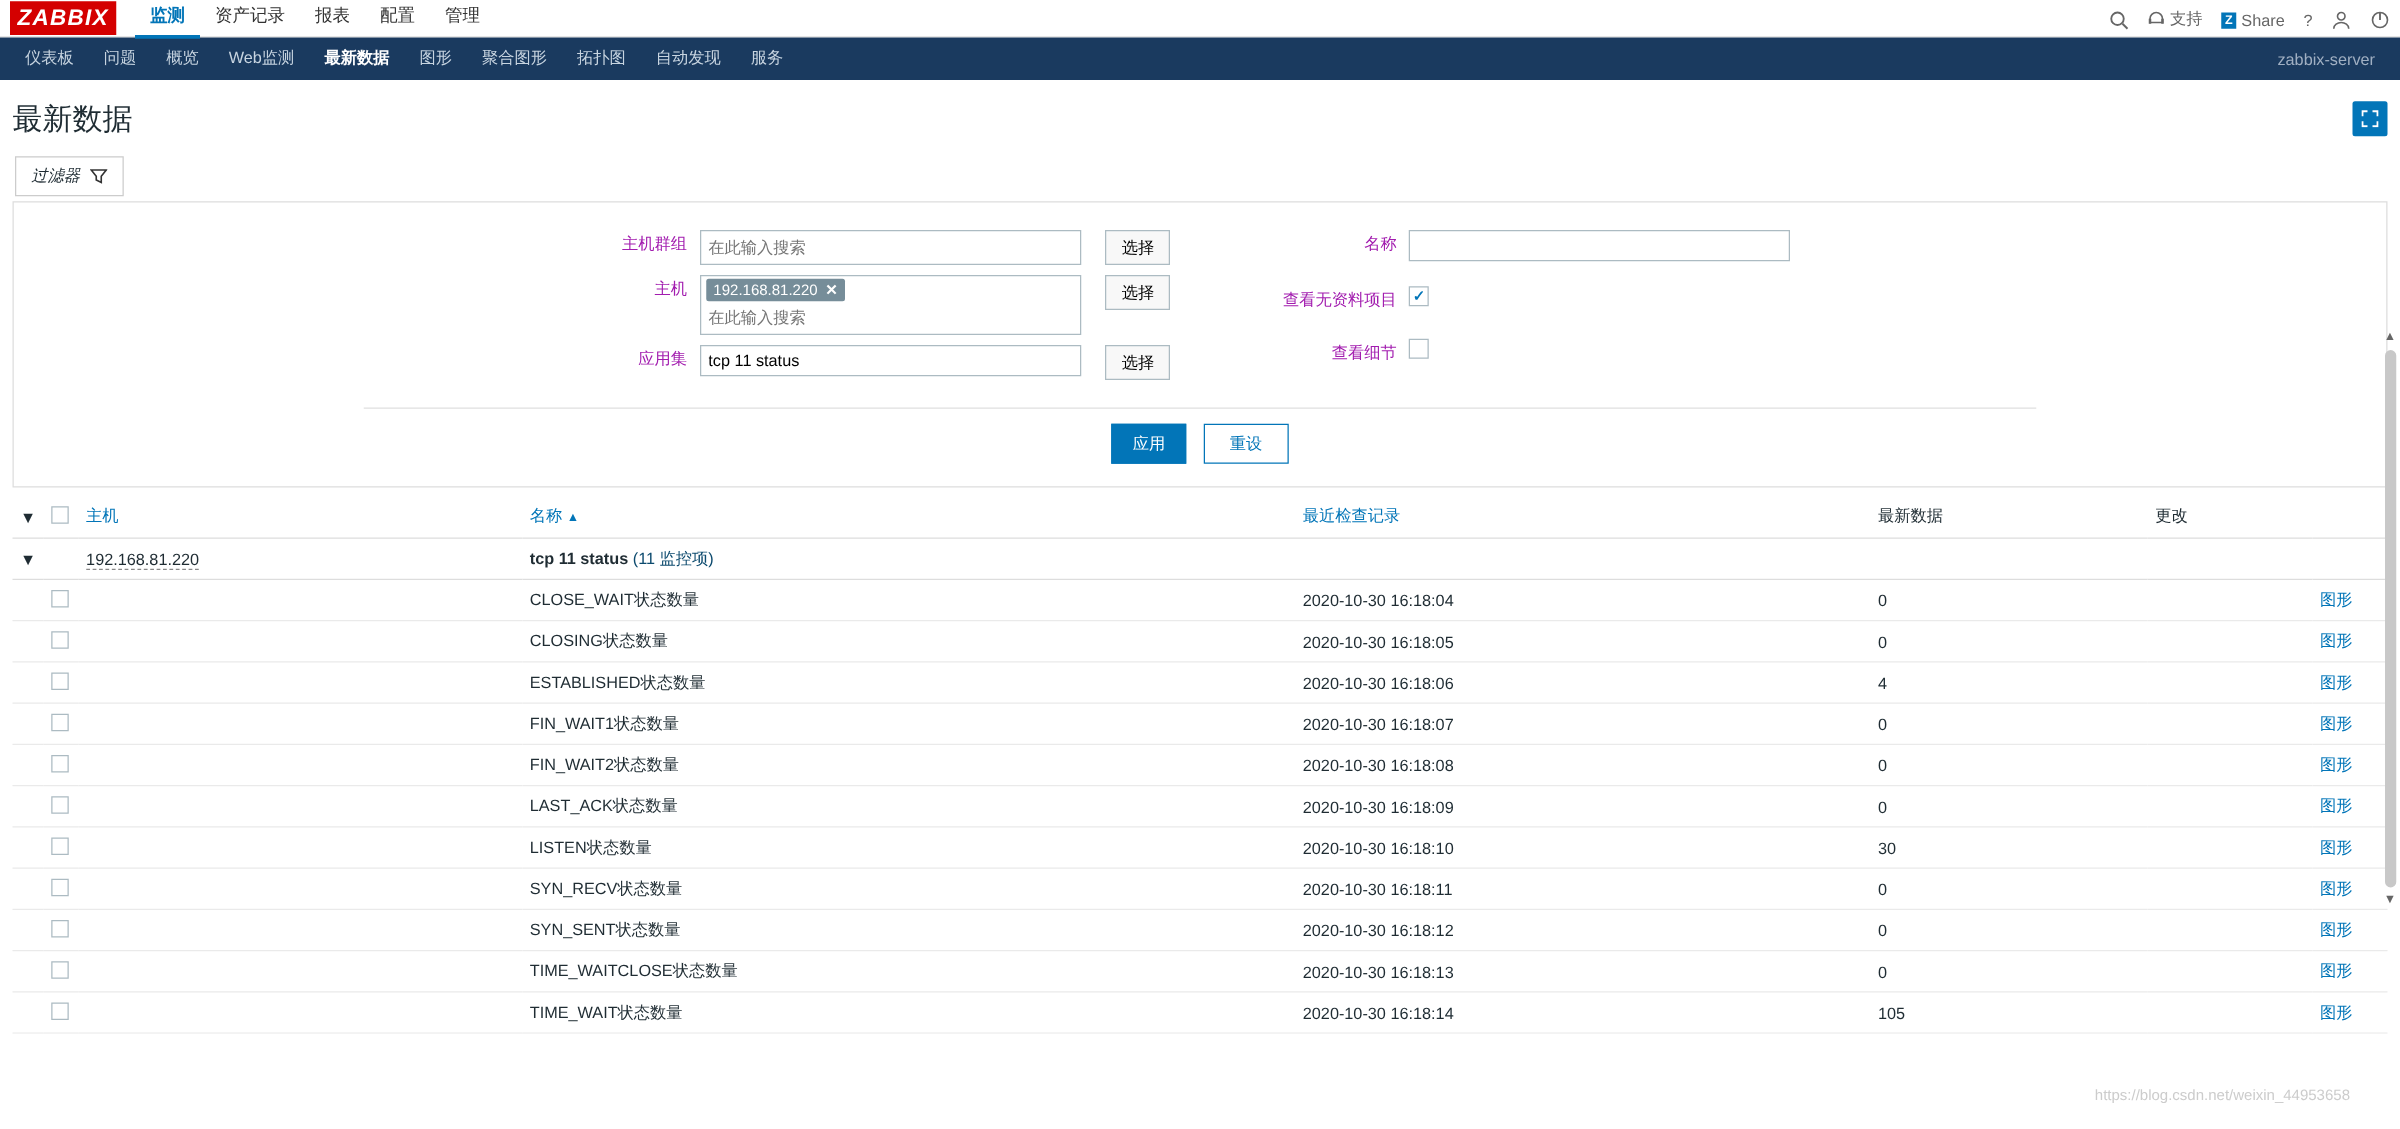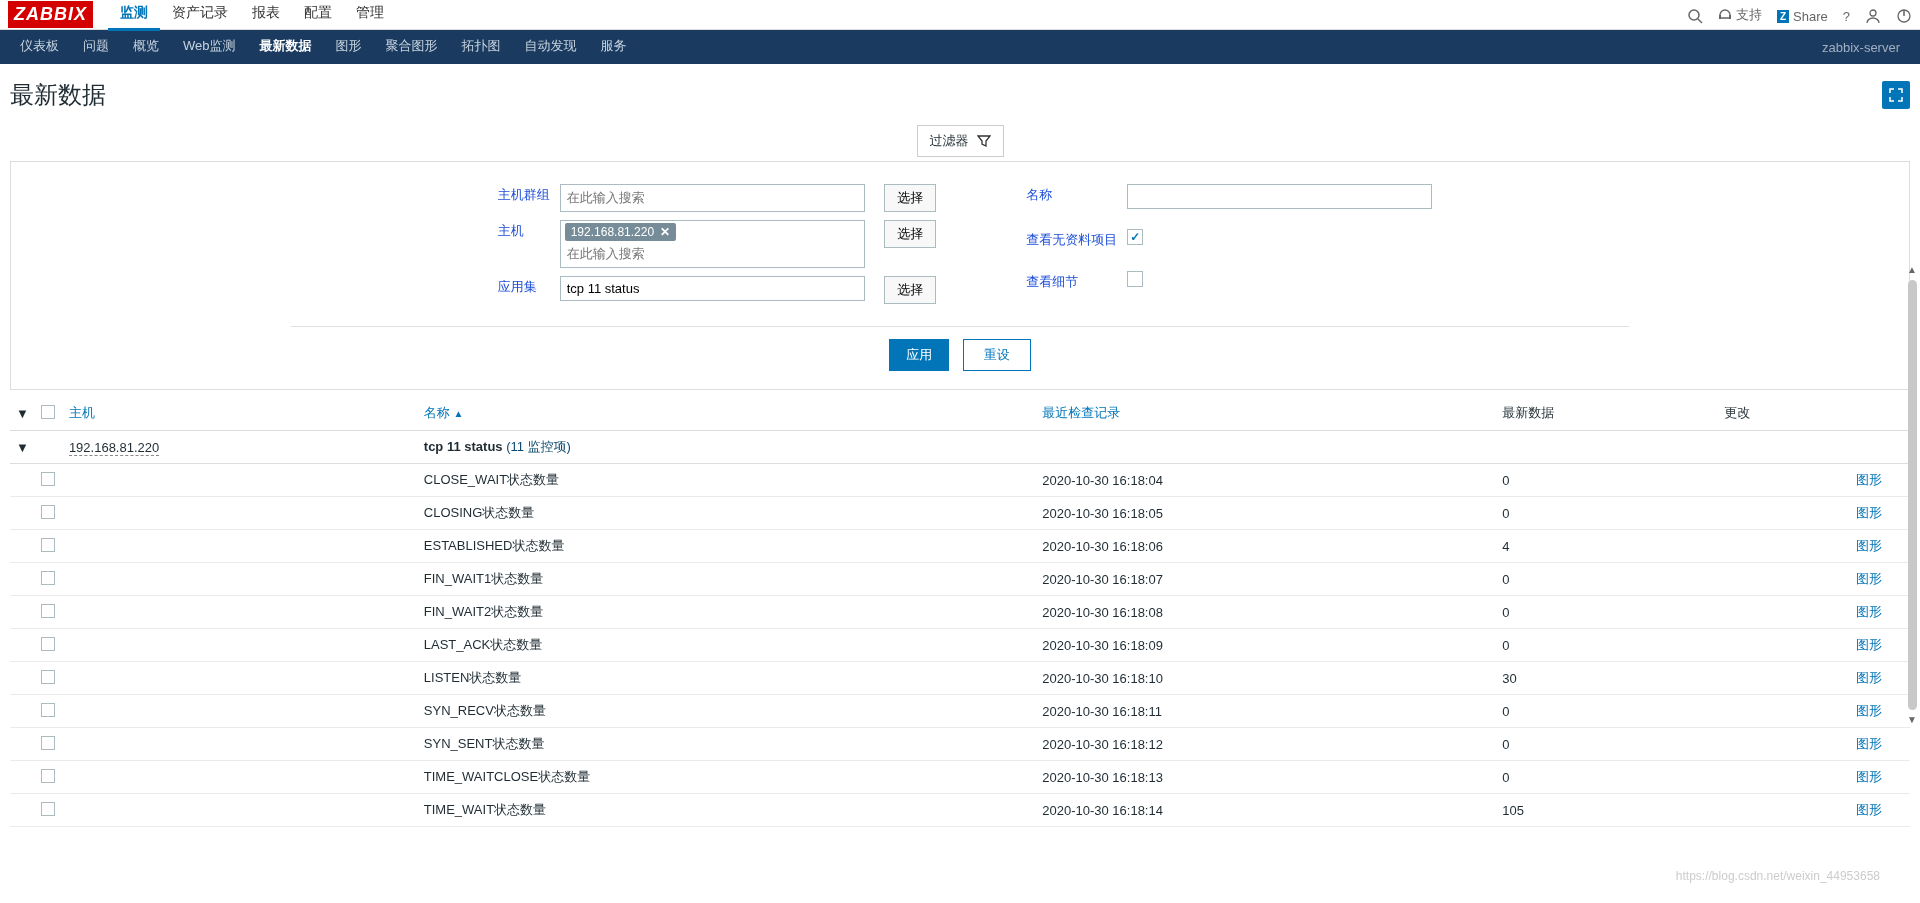--- a/index.html
+++ b/index.html
@@ -11,27 +11,27 @@
 .topnav a.active { color:#0275b8; font-weight:bold; border-bottom:3px solid #0275b8; }
 .topright { margin-left:auto; display:flex; align-items:flex-end; gap:15px; color:#666; font-size:13px; }
 .topright .ic { cursor:pointer; display:inline-flex; align-items:center; gap:4px; }
 .secbar { background:#1a3a5f; height:34px; display:flex; align-items:center; padding:0 8px; }
 .secbar a { color:#c7d4e0; padding:9px 12px; text-decoration:none; font-size:13px; cursor:pointer; }
 .secbar a.active { color:#fff; font-weight:bold; border-bottom:3px solid #fff; }
 .secbar .srvname { margin-left:auto; color:#a0afc2; margin-right:12px; font-size:13px; }
 .pgheader { display:flex; align-items:center; padding:15px 10px 10px 10px; }
 .pgheader h1 { font-size:24px; font-weight:normal; color:#1f2c33; }
 .fsbtn { margin-left:auto; background:#0275b8; color:#fff; width:28px; height:28px; display:flex; align-items:center; justify-content:center; cursor:pointer; border-radius:2px; }
-.filterbar { display:flex; justify-content:center; padding:4px 12px; }
+.filterbar { display:flex; justify-content:flex-start; padding:4px 12px;font-style:italic; }
 .filterbtn { background:#fff; border:1px solid #ccc; padding:6px 12px; display:flex; align-items:center; gap:8px; cursor:pointer; }
 .filterbox { margin:0 10px 6px 10px; border:1px solid #ddd; background:#fff; }
 .filtergrid { display:flex; justify-content:center; gap:80px; padding:18px 30px; }
 .fcol { display:table; }
 .frow { display:table-row; }
-.frow .lab { display:table-cell; padding:6px 10px; vertical-align:top; font-size:13px; color:#1d4ed8; white-space:nowrap; }
+.frow .lab { display:table-cell; text-align:right; padding:6px 10px; vertical-align:top; font-size:13px; color:#a21caf; white-space:nowrap; }
 .frow .ctl { display:table-cell; padding:4px 0; }
 .msel { border:1px solid #acbbc2; min-width:305px; min-height:26px; padding:2px 4px; display:inline-block; vertical-align:top; background:#fff; }
 .msel input { border:none; outline:none; width:100%; font-size:13px; padding:3px 2px;font-family:Liberation Serif, serif; }
 .tag { background:#768d99; color:#fff; padding:2px 6px; border-radius:2px; display:inline-flex; align-items:center; gap:6px; font-size:12px; margin-bottom:2px; }
 .tag .x { cursor:pointer; font-weight:bold; }
 .txin { border:1px solid #acbbc2; padding:4px 6px; width:305px; font-size:13px; }
 .btn { border:1px solid #acbbc2; background:#f8f8f8; padding:4px 12px; font-size:13px; cursor:pointer; margin-left:16px; vertical-align:top; }
 .chk { width:16px; height:16px; border:1px solid #acbbc2; display:inline-flex; align-items:center; justify-content:center; cursor:pointer; background:#fff; }
 .chk.on::after { content:"✓"; color:#0275b8; font-size:12px; font-weight:bold; }
 .fbtns { text-align:center; padding:8px 0 18px 0; }

